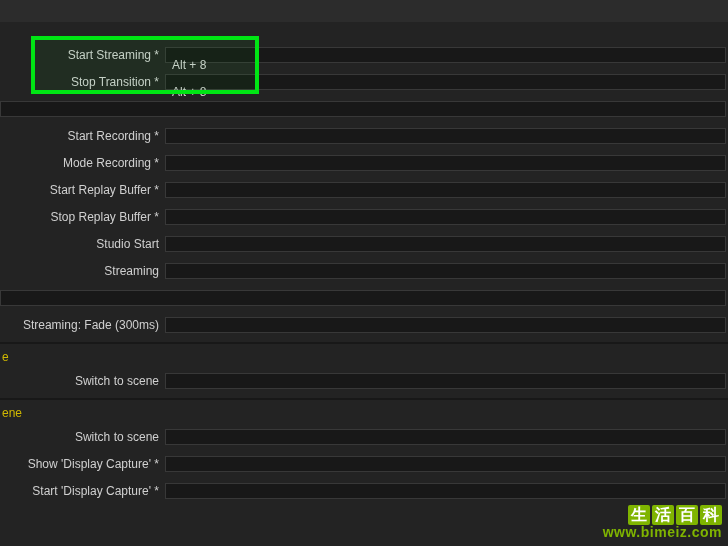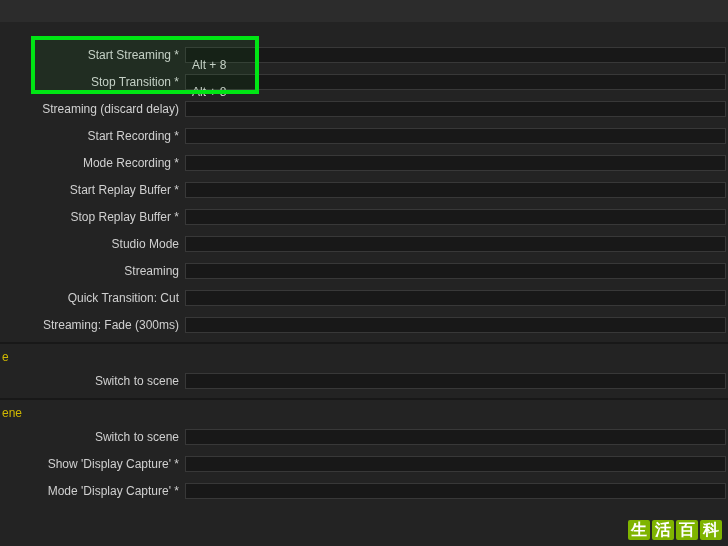--- a/index.html
+++ b/index.html
@@ -31,21 +31,20 @@
       align-items: center;
       height: 26px;
       margin-bottom: 1px;
     }
     .hotkey-label {
       width: 165px;
       text-align: right;
       padding-right: 6px;
       color: #d0d0d0;
       white-space: nowrap;
-      margin-left: 20px;
     }
     .hotkey-input {
       flex: 1;
       height: 16px;
       background: #181818;
       border: 1px solid #383838;
       color: #d0d0d0;
       padding: 7px 6px;
       font-size: 12px;
       line-height: 20px;
@@ -113,49 +112,47 @@
 
   <div class="hotkey-row">
     <div class="hotkey-label">Start Streaming *</div>
     <div class="hotkey-input">Alt + 8</div>
   </div>
   <div class="hotkey-row">
     <div class="hotkey-label">Stop Transition *</div>
     <div class="hotkey-input">Alt + 8</div>
   </div>
   <div class="hotkey-row">
-    <div class="hotkey-label">Streaming (discard delay)</div>
     <div class="hotkey-input"></div>
   </div>
   <div class="hotkey-row">
     <div class="hotkey-label">Start Recording *</div>
     <div class="hotkey-input"></div>
   </div>
   <div class="hotkey-row">
     <div class="hotkey-label">Mode Recording *</div>
     <div class="hotkey-input"></div>
   </div>
   <div class="hotkey-row">
     <div class="hotkey-label">Start Replay Buffer *</div>
     <div class="hotkey-input"></div>
   </div>
   <div class="hotkey-row">
     <div class="hotkey-label">Stop Replay Buffer *</div>
     <div class="hotkey-input"></div>
   </div>
   <div class="hotkey-row">
-    <div class="hotkey-label">Studio Mode</div>
+    <div class="hotkey-label">Studio Start</div>
     <div class="hotkey-input"></div>
   </div>
   <div class="hotkey-row">
     <div class="hotkey-label">Streaming</div>
     <div class="hotkey-input"></div>
   </div>
   <div class="hotkey-row">
-    <div class="hotkey-label">Quick Transition: Cut</div>
     <div class="hotkey-input"></div>
   </div>
   <div class="hotkey-row">
     <div class="hotkey-label">Streaming: Fade (300ms)</div>
     <div class="hotkey-input"></div>
   </div>
 
   <div class="section-divider"></div>
   <div class="section-header">e</div>
 
@@ -169,26 +166,27 @@
 
   <div class="hotkey-row">
     <div class="hotkey-label">Switch to scene</div>
     <div class="hotkey-input"></div>
   </div>
   <div class="hotkey-row">
     <div class="hotkey-label">Show 'Display Capture' *</div>
     <div class="hotkey-input"></div>
   </div>
   <div class="hotkey-row">
-    <div class="hotkey-label">Mode 'Display Capture' *</div>
+    <div class="hotkey-label">Start 'Display Capture' *</div>
     <div class="hotkey-input"></div>
   </div>
 
 </div>
 
 <div class="watermark">
   <div class="watermark-top">
     <span class="wm-block">生</span>
     <span class="wm-block">活</span>
     <span class="wm-block">百</span>
     <span class="wm-block">科</span>
   </div>
+  <div class="wm-url">www.bimeiz.com</div>
 </div>
 
 </body></html>

